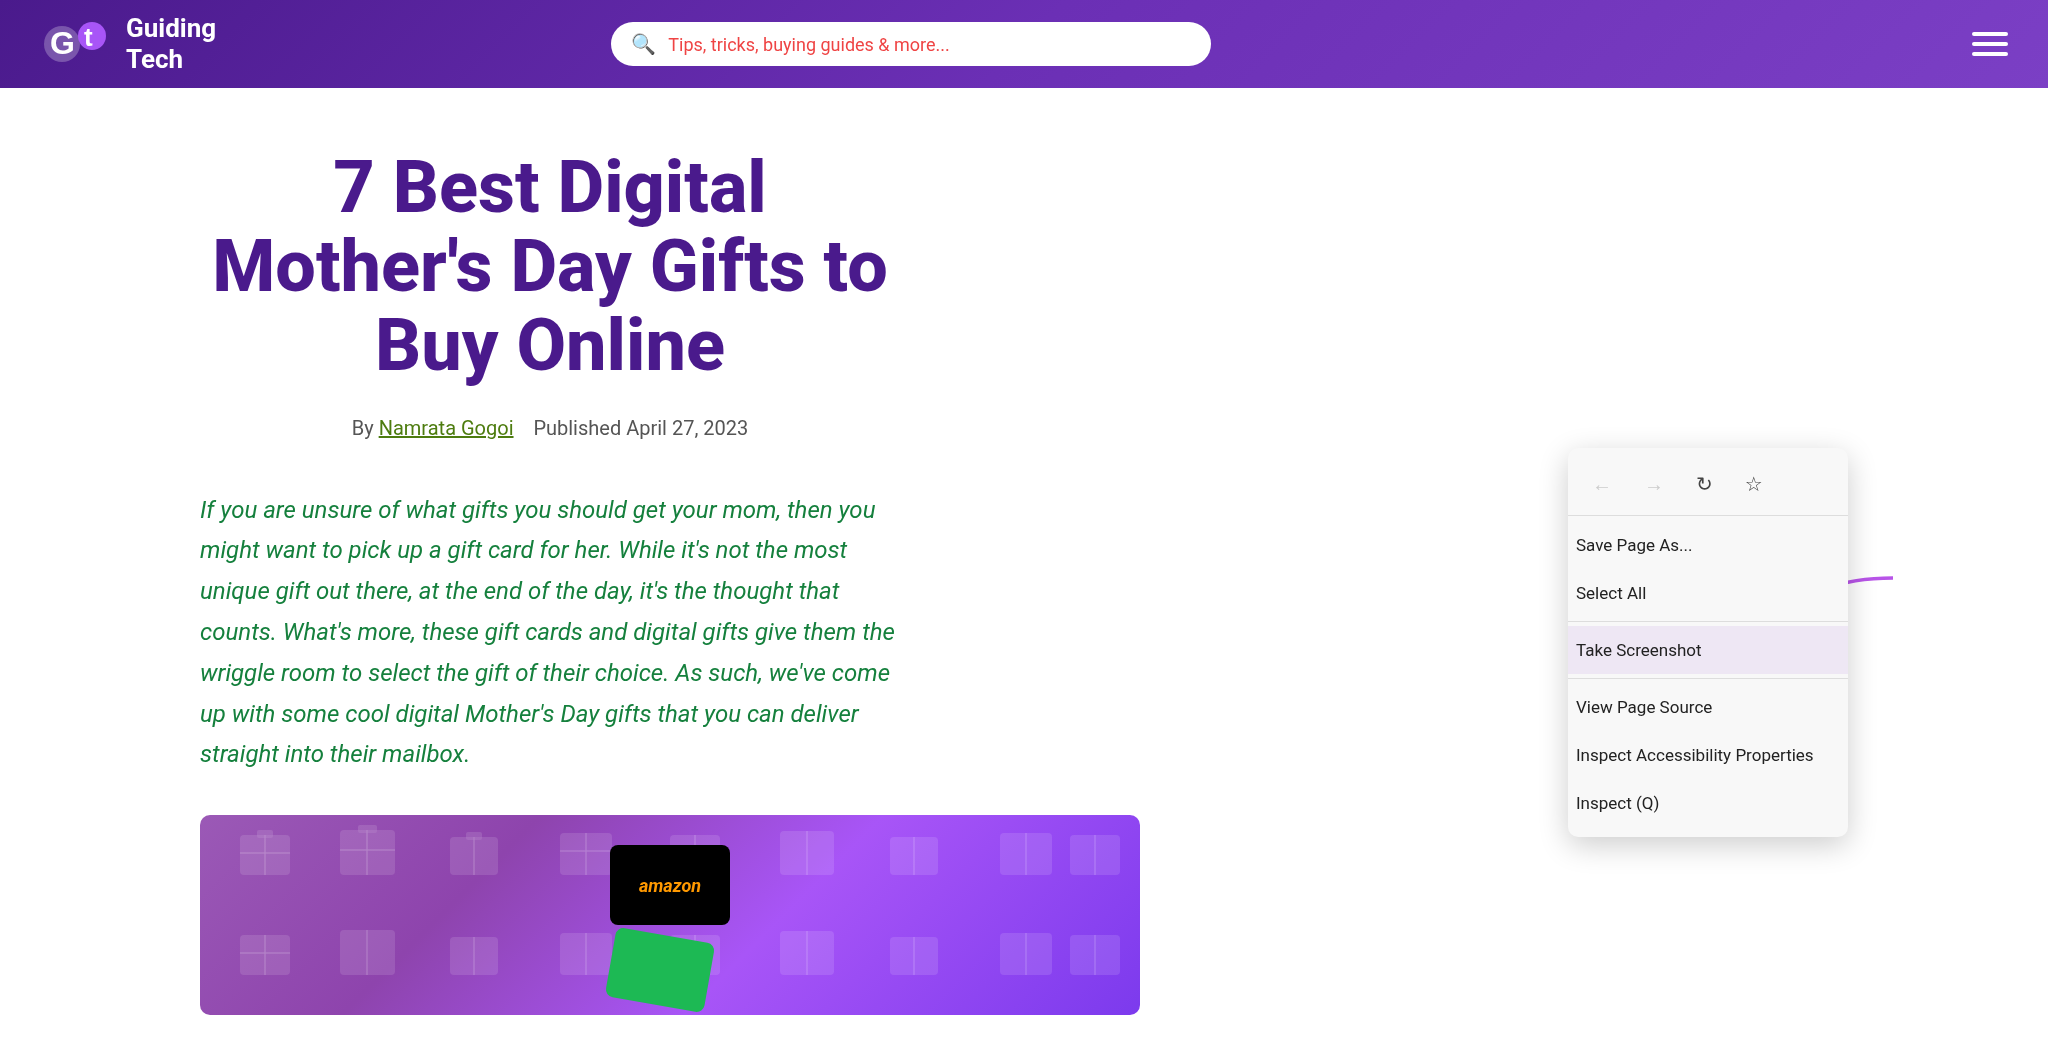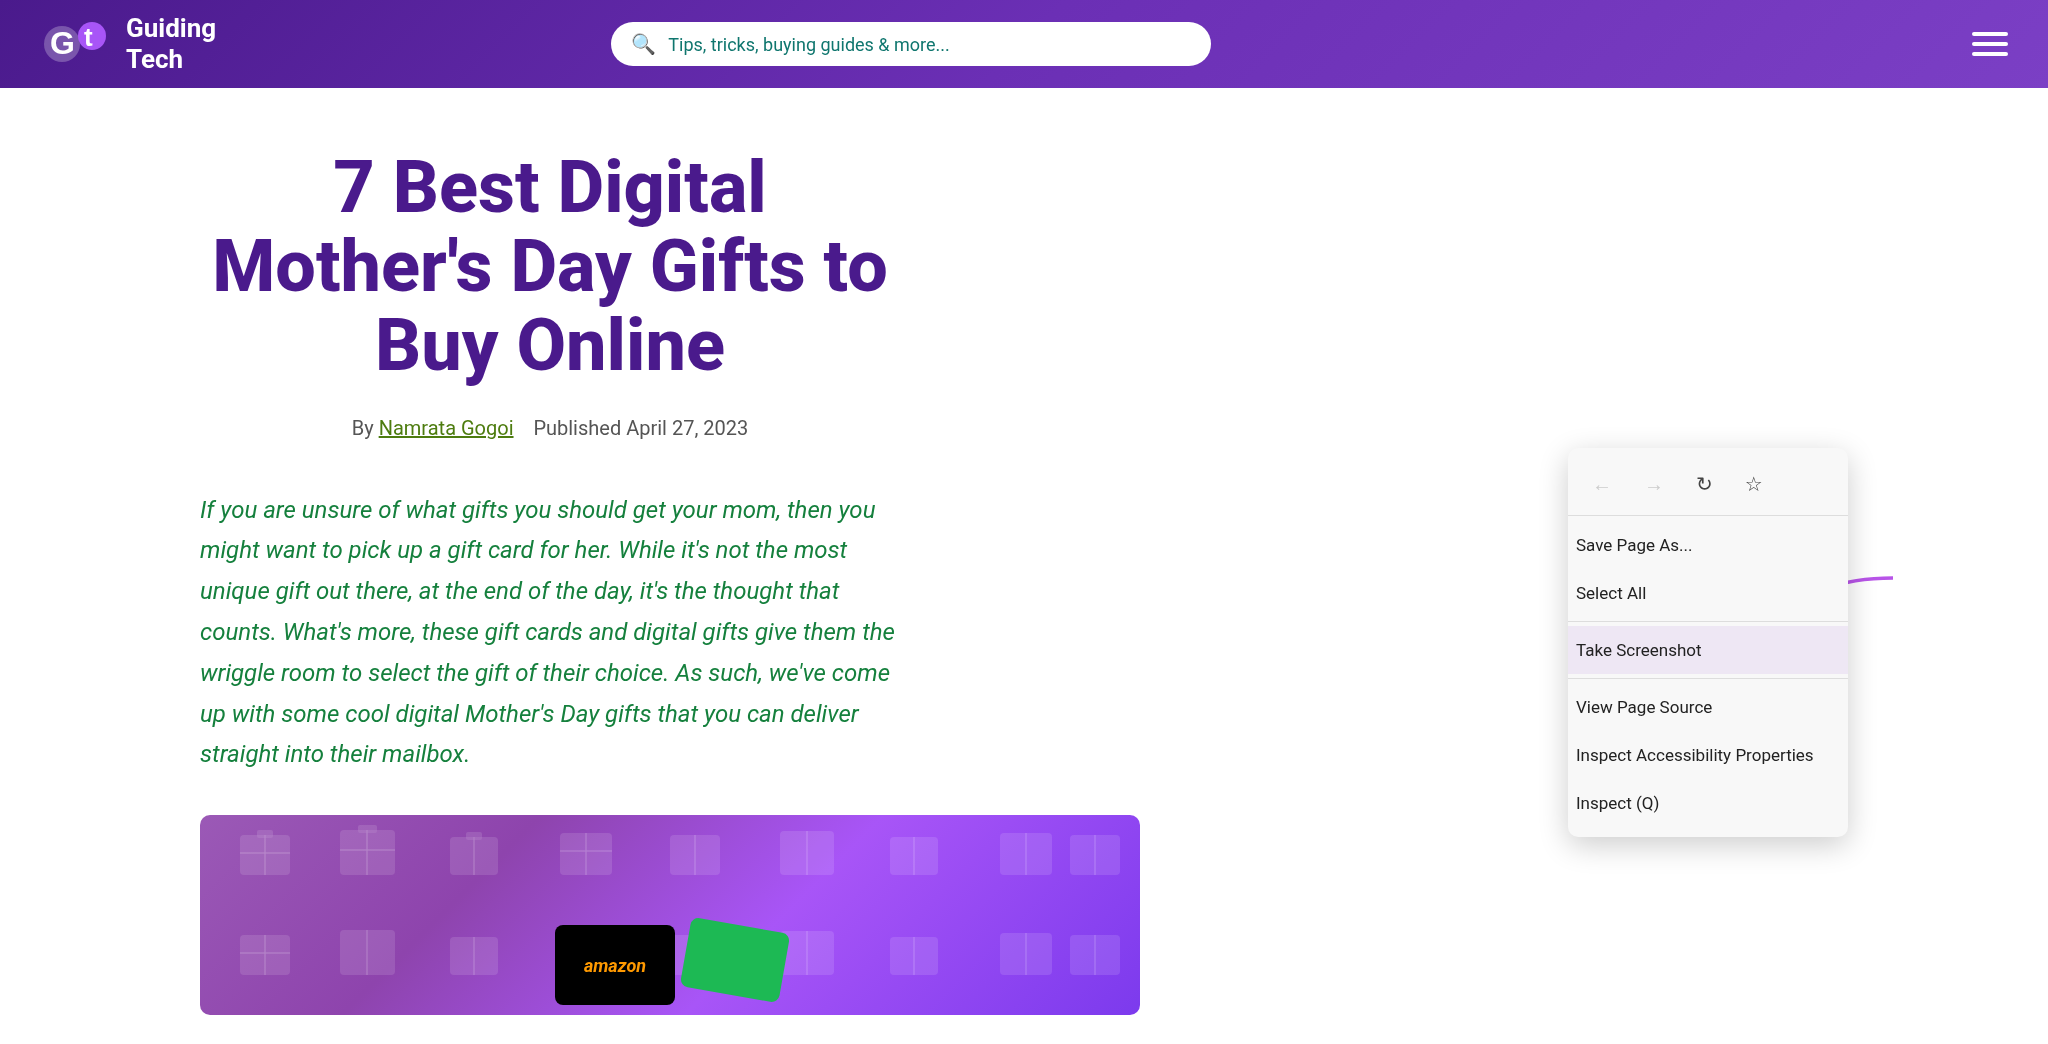--- a/index.html
+++ b/index.html
@@ -38,21 +38,21 @@
       display: flex;
       align-items: center;
       padding: 10px 20px;
       gap: 12px;
     }
     .search-icon-wrap {
       color: #888;
       font-size: 20px;
     }
     .search-input-text {
-      color: #0f766e;
+      color: #ef4444;
       font-size: 18px;
     }
     .hamburger {
       margin-left: auto;
       color: #fff;
       font-size: 32px;
       cursor: pointer;
       display: flex;
       flex-direction: column;
       gap: 6px;
@@ -111,20 +111,21 @@
       top: 0; left: 0; right: 0; bottom: 0;
       opacity: 0.3;
     }
     .image-cards {
       position: absolute;
       bottom: 10px;
       left: 50%;
       transform: translateX(-50%);
       display: flex;
       gap: 10px;
+      flex-direction: column;
     }
     .card-amazon {
       width: 120px;
       height: 80px;
       background: #000;
       border-radius: 8px;
       display: flex;
       align-items: center;
       justify-content: center;
       color: #f90;

